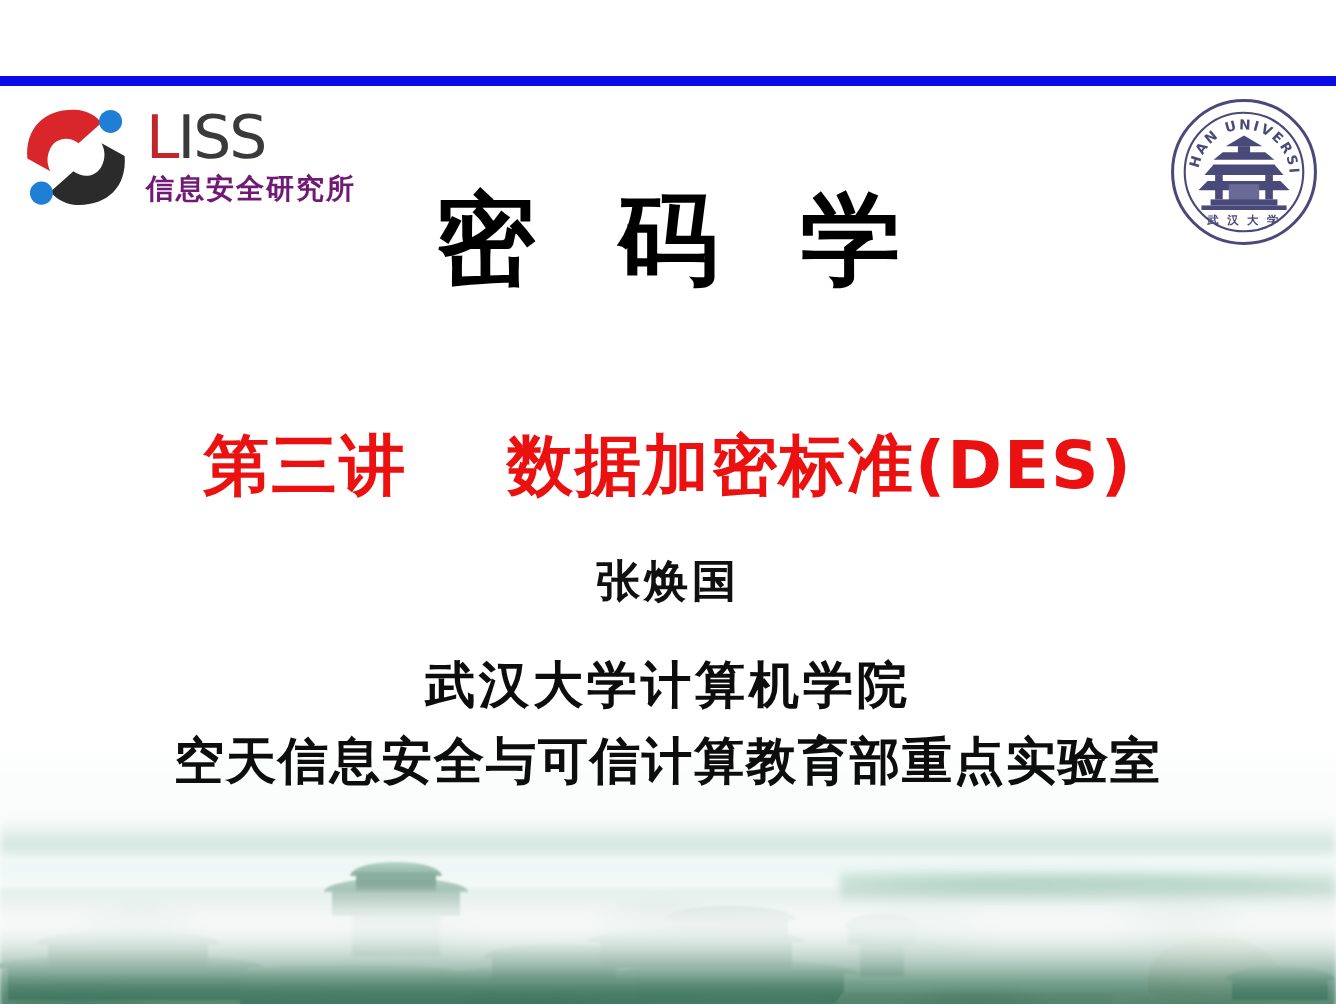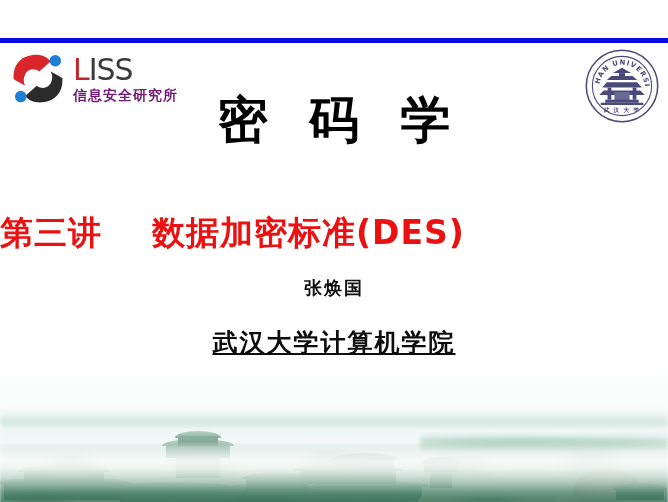--- a/index.html
+++ b/index.html
@@ -249,51 +249,51 @@
     letter-spacing: 12px;
     text-indent: 12px;
     line-height: 1.2;
   }
 
   .sub-title {
     position: absolute;
     left: 0;
     right: 0;
     top: 175px;
+    text-align: center;
     font-family: "DejaVu Sans", "Liberation Sans", sans-serif;
     font-size: 33px;
     font-weight: 700;
     color: #ec1111;
     letter-spacing: 1px;
     white-space: pre;
     line-height: 1.2;
   }
 
   .author {
     position: absolute;
     left: 0;
     right: 0;
     top: 238px;
     text-align: center;
     font-family: "DejaVu Serif", "Liberation Serif", serif;
-    font-size: 18px;
+    font-size: 22px;
     font-weight: 700;
     color: #101010;
     letter-spacing: 2px;
   }
 
   .affil {
     position: absolute;
     left: 0;
     right: 0;
     text-align: center;
     font-family: "DejaVu Serif", "Liberation Serif", serif;
     font-weight: 700;
     color: #0d0d0d;
-    text-decoration: underline;
   }
   .affil-1 { top: 288px; font-size: 25px; letter-spacing: 2px; }
   .affil-2 { top: 326px; font-size: 25px; letter-spacing: 1px; }
 </style>
 </head>
 <body>
 
 <div class="slide">
 
   <div class="bg-photo">
@@ -382,14 +382,15 @@
   </svg>
 
   <div class="main-title">密 码 学</div>
 
   <div class="sub-title">第三讲    数据加密标准(DES)</div>
 
   <div class="author">张焕国</div>
 
   <div class="affil affil-1">武汉大学计算机学院</div>
 
+  <div class="affil affil-2">空天信息安全与可信计算教育部重点实验室</div>
 
 </div>
 
 </body></html>

